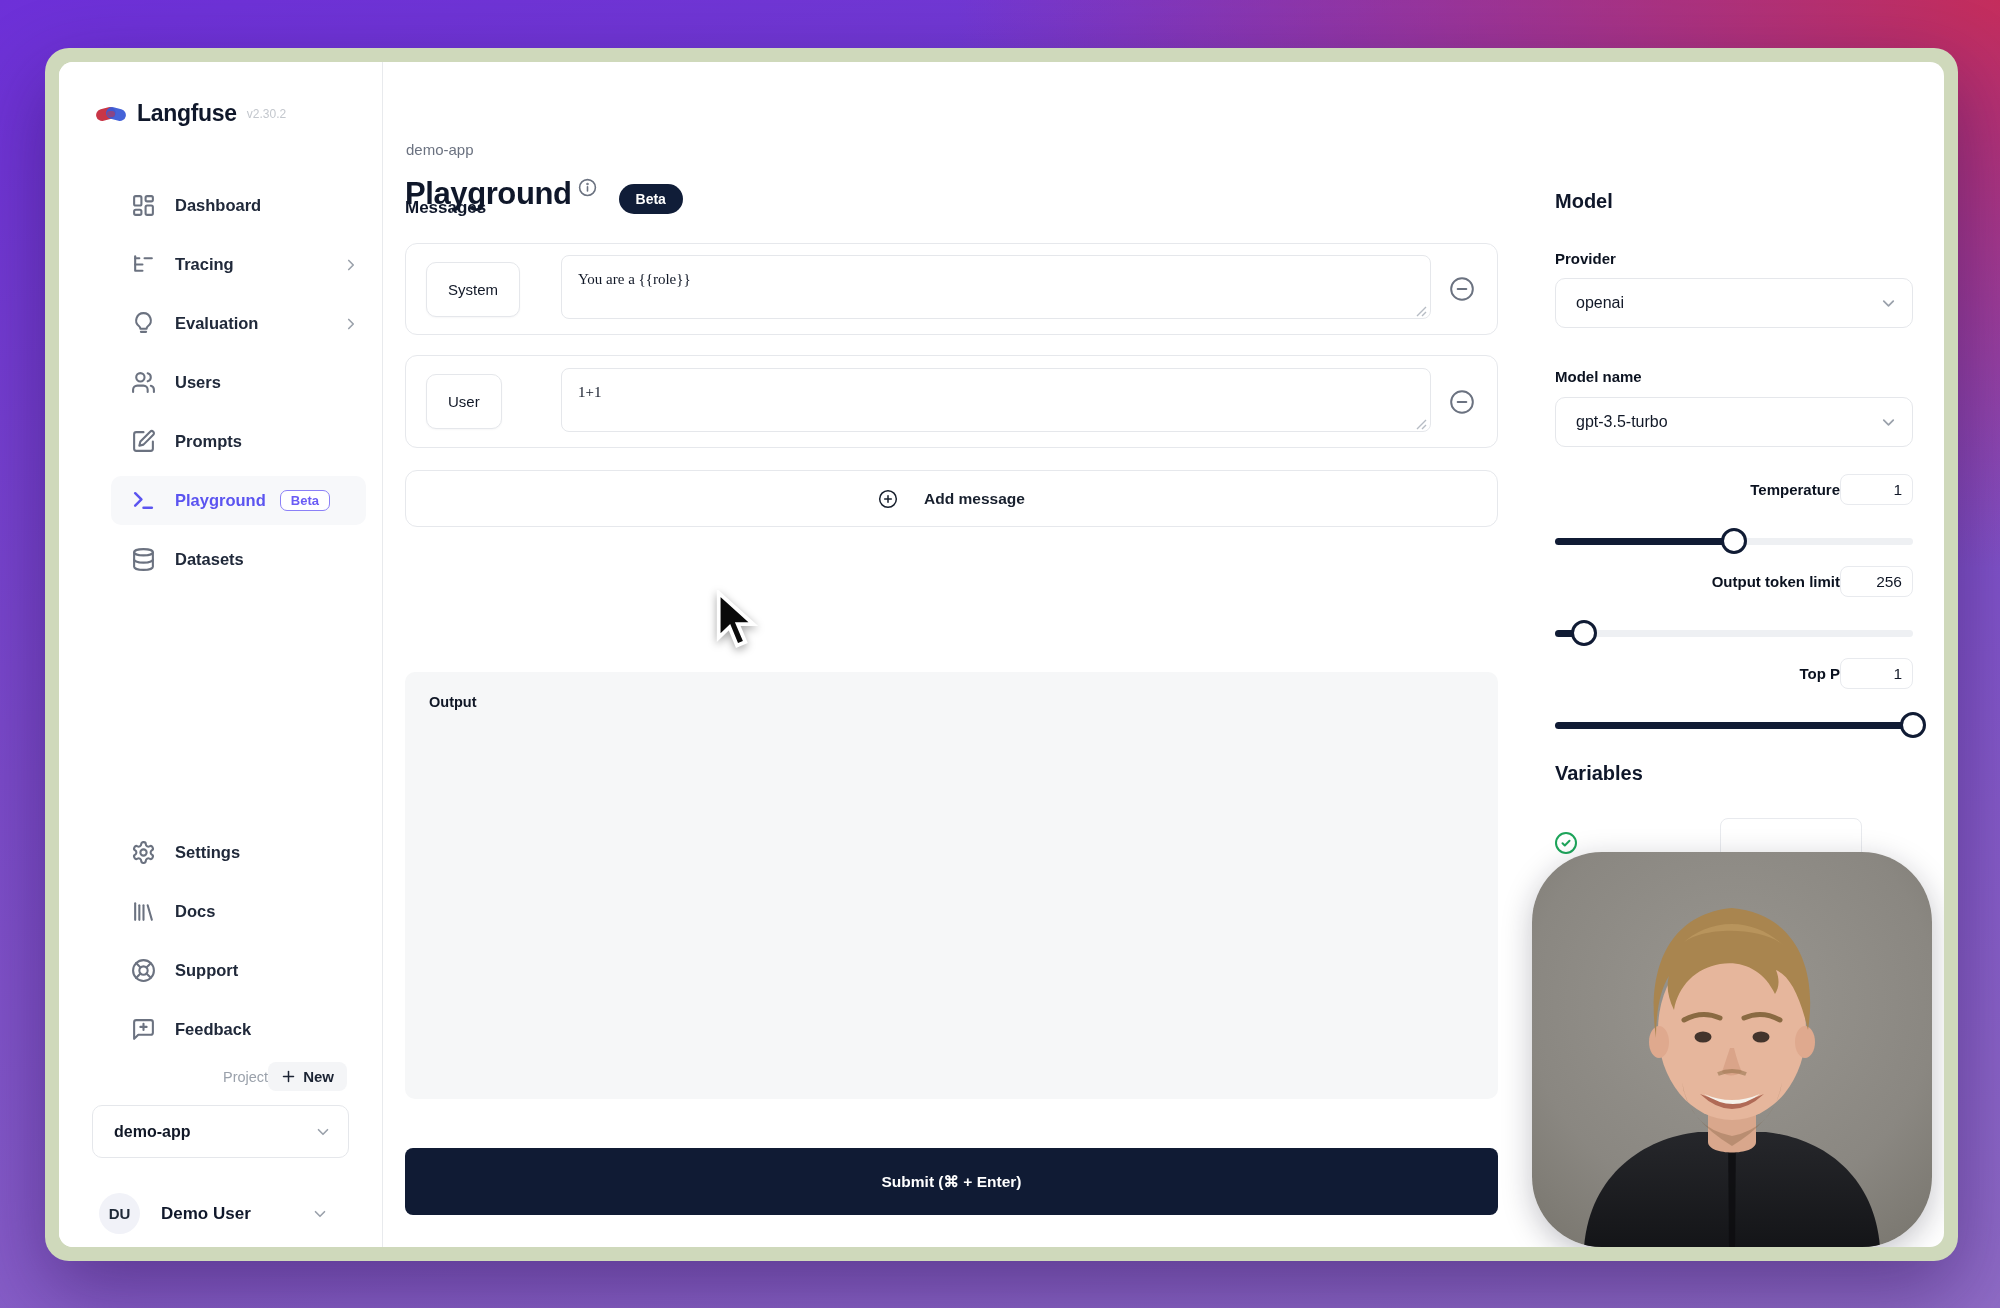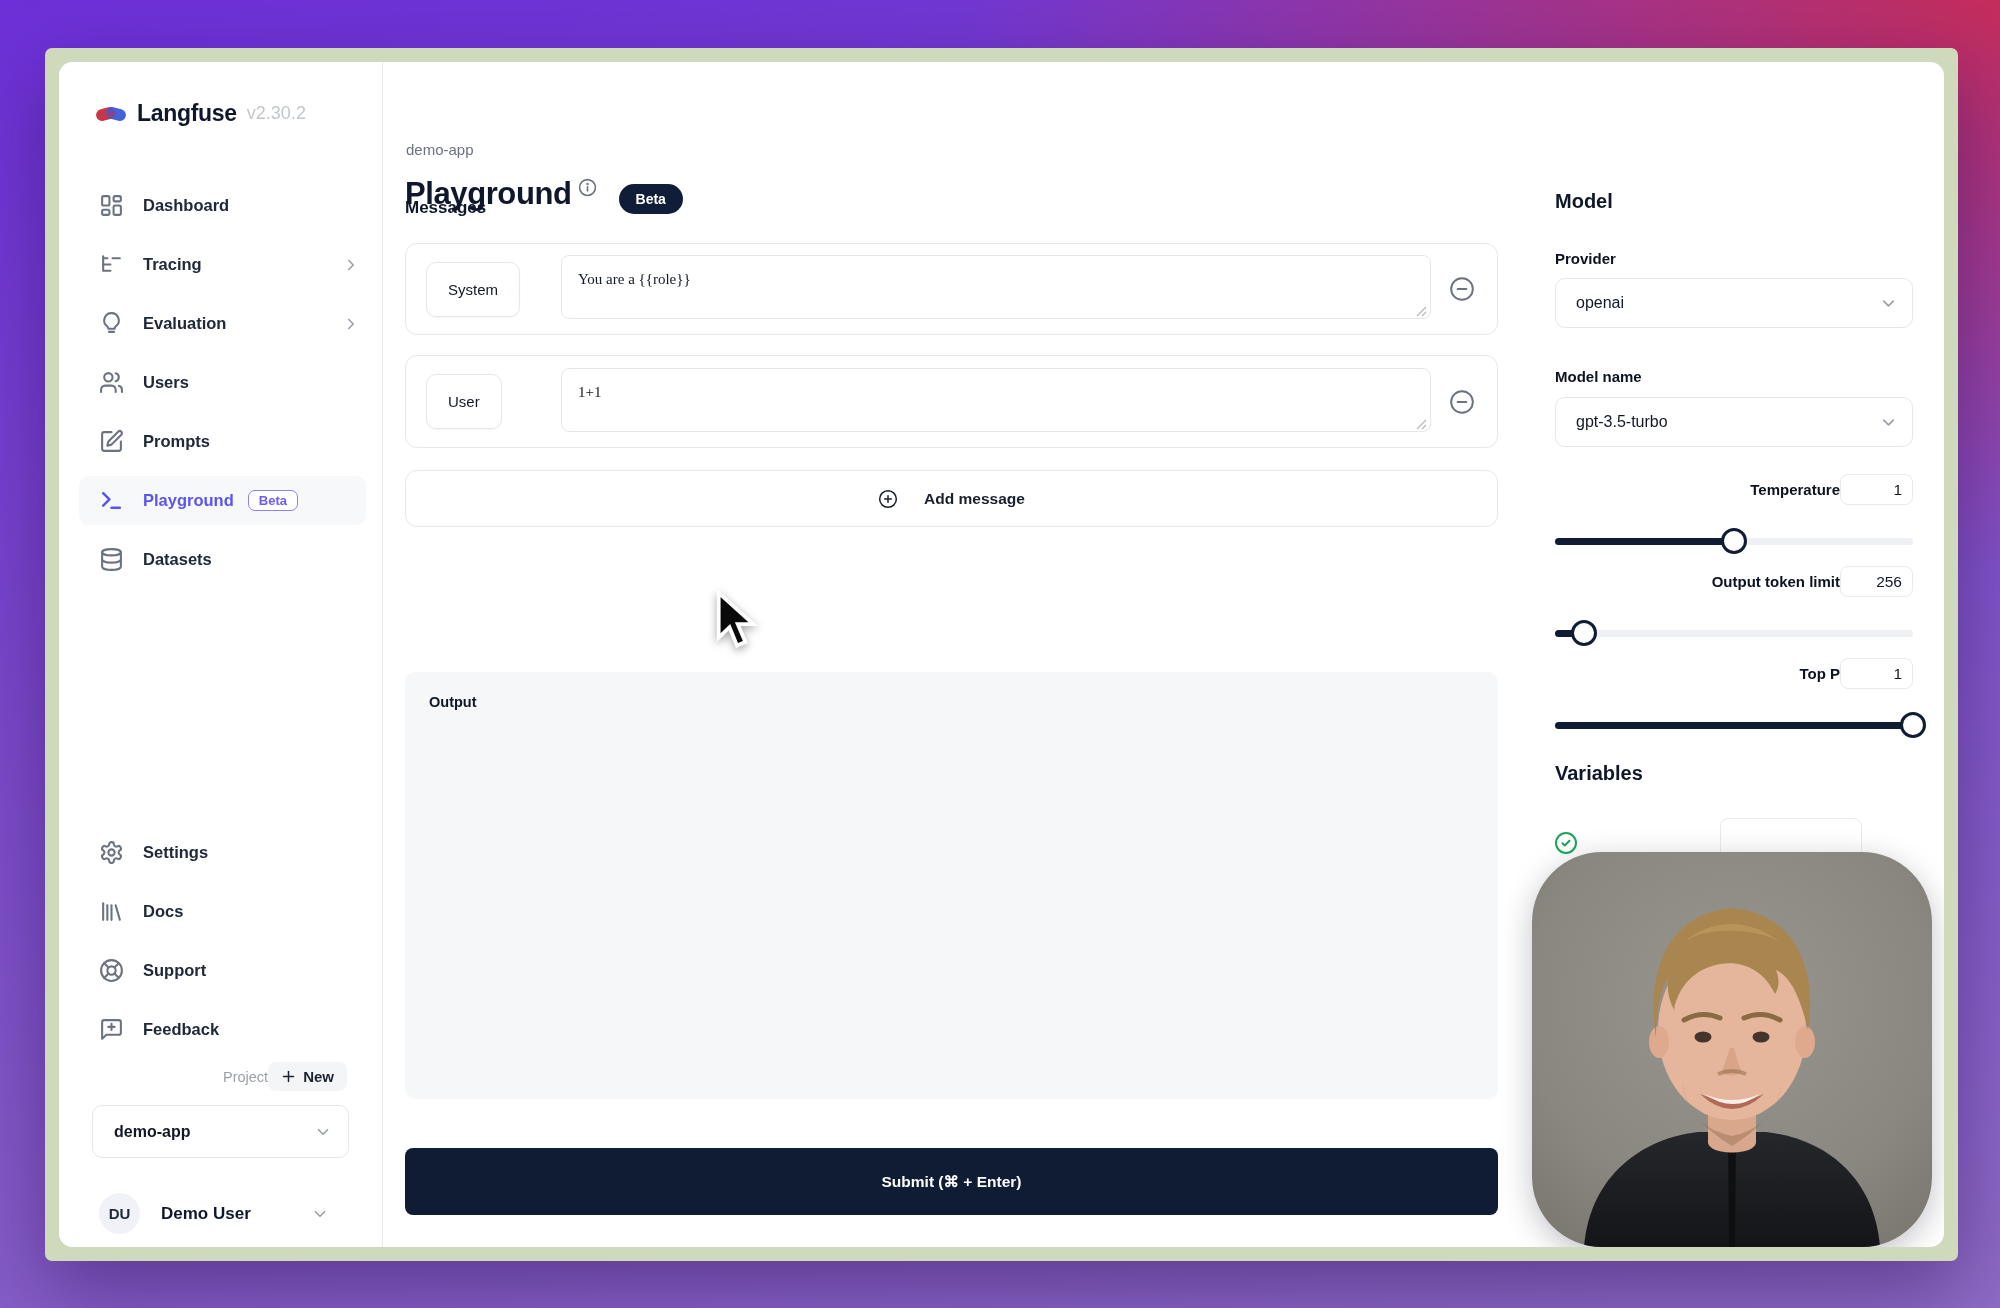--- a/index.html
+++ b/index.html
@@ -6,41 +6,41 @@
   html,body { width:2000px; height:1308px; }
   body {
     font-family:"Liberation Sans", sans-serif;
     background-image:
       radial-gradient(90% 75% at 100% 0%, #c42d5c 0%, rgba(196,45,92,0) 58%),
       linear-gradient(168deg, #6d30d8 0%, #7c4cca 45%, #8f6cc6 100%);
     position:relative; overflow:hidden;
   }
   .window {
     position:absolute; left:45px; top:48px; width:1913px; height:1213px;
-    background:#cfd9bb; border-radius:7px; padding:14px;
+    background:#cfd9bb; border-radius:24px; padding:14px;
     box-shadow:0 30px 80px rgba(40,10,80,.45);
   }
   .inner {
     position:relative; width:1885px; height:1185px; background:#ffffff;
     border-radius:14px; overflow:hidden;
   }
   
   .sidebar { position:absolute; left:0; top:0; width:324px; height:100%; border-right:1px solid #e8eaed; background:#fff; }
   .logo-row { position:absolute; left:36px; top:38px; display:flex; align-items:center; gap:10px; }
   .logo-title { font-size:23px; font-weight:700; color:#0f172a; letter-spacing:-.3px; }
-  .logo-version { font-size:18px; color:#c3c7cd; font-weight:500; }
+  .logo-version { font-size:12px; color:#c3c7cd; font-weight:500; }
   .nav { position:absolute; left:0; top:114px; width:100%; }
   .nav-item { position:relative; display:flex; align-items:center; height:59px; padding:0 22px 0 40px; color:#20293a; cursor:pointer; }
   .nav-item .nicon { width:25px; height:25px; color:#6b7280; flex:0 0 25px; display:flex; }
   .nav-item .nlabel { margin-left:19px; font-size:16.5px; font-weight:600; }
   .nav-item .chev { margin-left:auto; width:18px; height:18px; color:#9aa1ab; display:flex; }
   .nav-item.active { color:#5b54f0; }
   .nav-item.active .nicon { color:#5b54f0; }
   .nav-item.active::before { content:""; position:absolute; left:20px; right:16px; top:5px; bottom:5px; background:#f7f8fa; border-radius:10px; z-index:-1; }
-  .nav-item { z-index:0; }
+  .nav-item { z-index:0;margin-left:32px; }
   .beta-outline { margin-left:14px; font-size:13px; font-weight:600; color:#6a5cf5; border:1.5px solid #8b80f7; border-radius:7px; padding:3px 10px; line-height:1; background:#fff; }
   .side-footer { position:absolute; left:0; top:761px; width:100%; }
   .project-row { position:absolute; left:40px; top:1000px; width:248px; display:flex; align-items:center; justify-content:flex-end; }
   .project-label { font-size:14.5px; color:#9aa1ab; font-weight:500; }
   .new-btn { display:flex; align-items:center; gap:7px; background:#f4f5f7; border-radius:8px; padding:6px 13px; font-size:15px; font-weight:600; color:#1b2333; cursor:pointer; }
   .proj-select { position:absolute; left:33px; top:1043px; width:257px; height:53px; border:1px solid #e5e7eb; border-radius:10px; display:flex; align-items:center; padding:0 16px 0 21px; font-size:16px; font-weight:600; color:#111827; cursor:pointer; background:#fff; }
   .proj-select .chev { margin-left:auto; width:18px; height:18px; color:#9aa1ab; display:flex; }
   .user-row { position:absolute; left:40px; top:1131px; display:flex; align-items:center; cursor:pointer; }
   .avatar { width:41px; height:41px; border-radius:50%; background:#f1f2f8; color:#1f2937; display:flex; align-items:center; justify-content:center; font-size:15px; font-weight:700; }
   .user-name { margin-left:21px; font-size:17px; font-weight:700; color:#10182b; }

